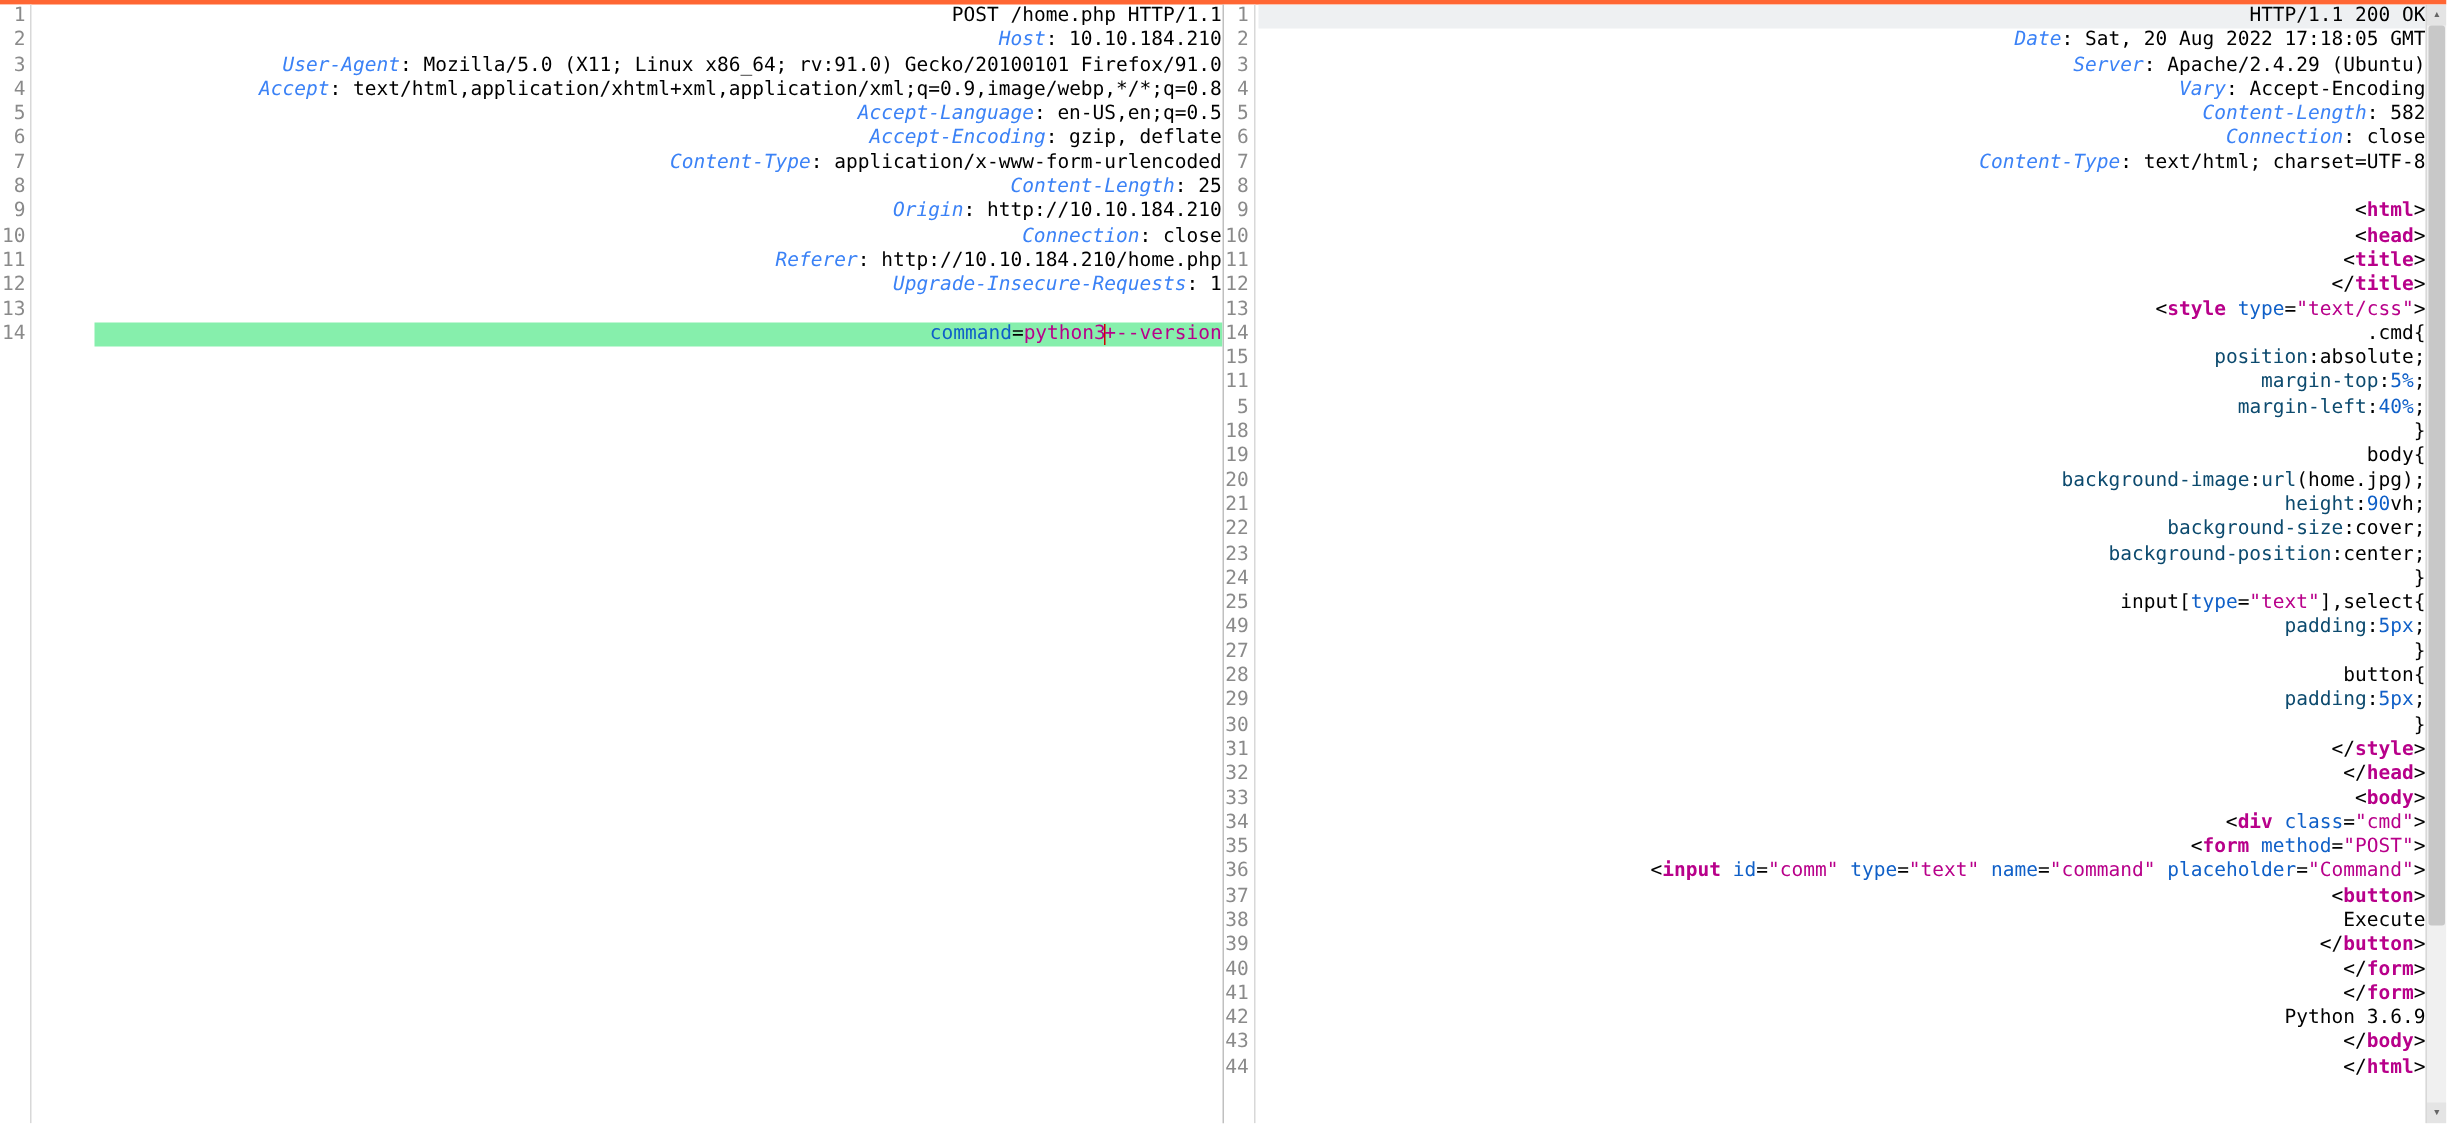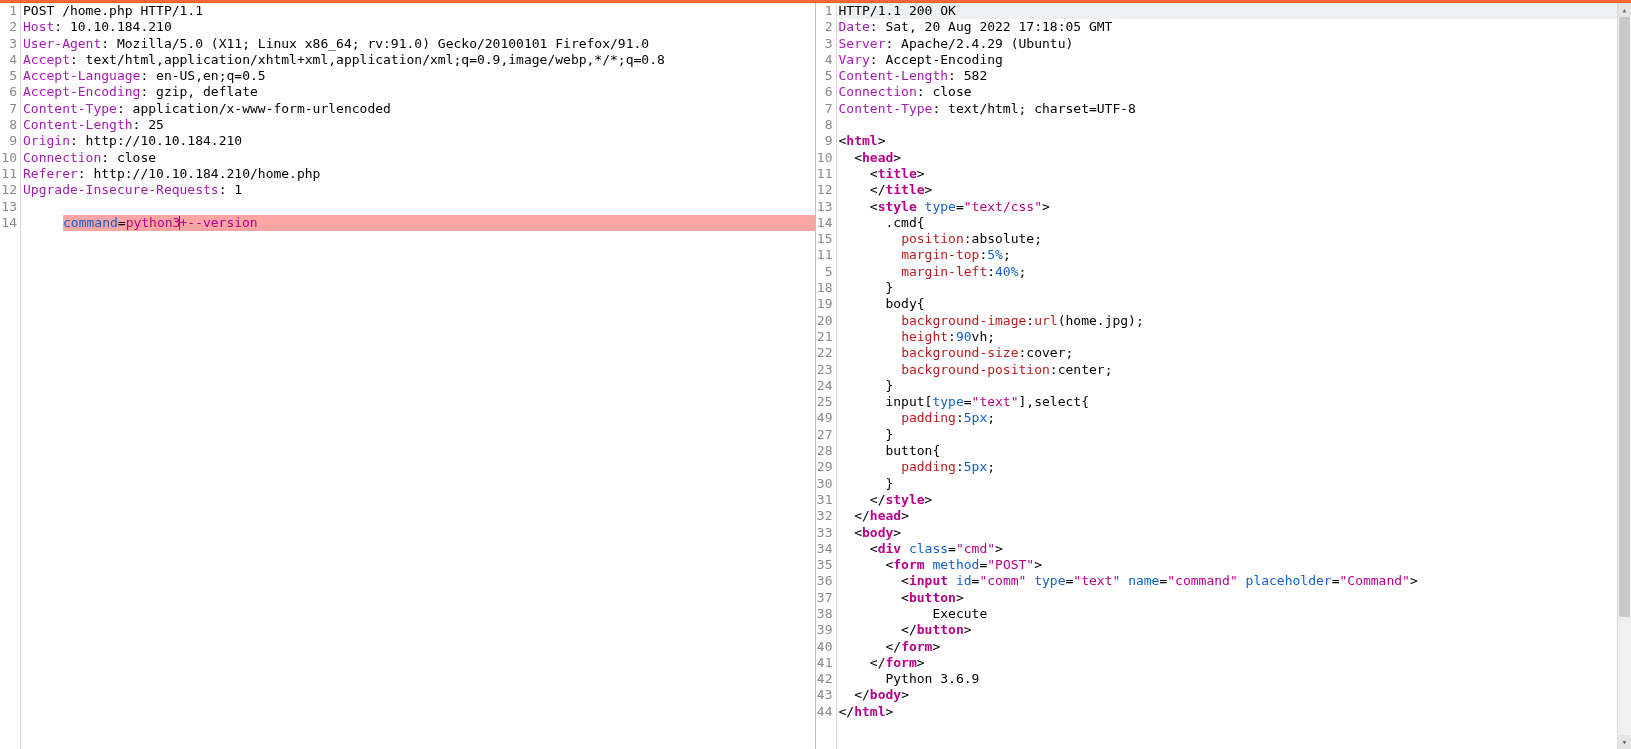--- a/index.html
+++ b/index.html
@@ -26,28 +26,28 @@
     padding-right: 3px;
     user-select: none;
   }
   .gutter .ln { height: 16.3px; }
   .code {
     position: absolute; left: 21px; right: 0; top: 0; bottom: 0;
     white-space: pre;
     padding-left: 2px;
     color: #000000;
   }
-  .line { height: 16.3px; }
-  .line.current { background: #fca5a5; margin-left: 40px; }
-  .hdr    { color: #a21caf; }
+  .line { height: 16.3px; text-align: right; }
+  .line.current { background: #86efac; margin-left: 40px; }
+  .hdr    { color: #3b82f6; font-style: italic; }
   .attr   { color: #1060c8; }
   .val    { color: #b8008a; }
   .num    { color: #1060c8; }
   .tag    { color: #b8008a; font-weight: bold; }
-  .kw     { color: #b91c1c; }
+  .kw     { color: #0c4a6e; }
   .caret {
     display: inline-block; width: 1px; height: 14px;
     background: #d00000; vertical-align: text-bottom;
     margin-left: -1px; margin-right: -1px;
   }
   .scrollbar {
     position: absolute; right: 0; top: 0; bottom: 0; width: 14px;
     background: #f0f0f0; border-left: 1px solid #d8d8d8;
   }
   .scroll-btn {

